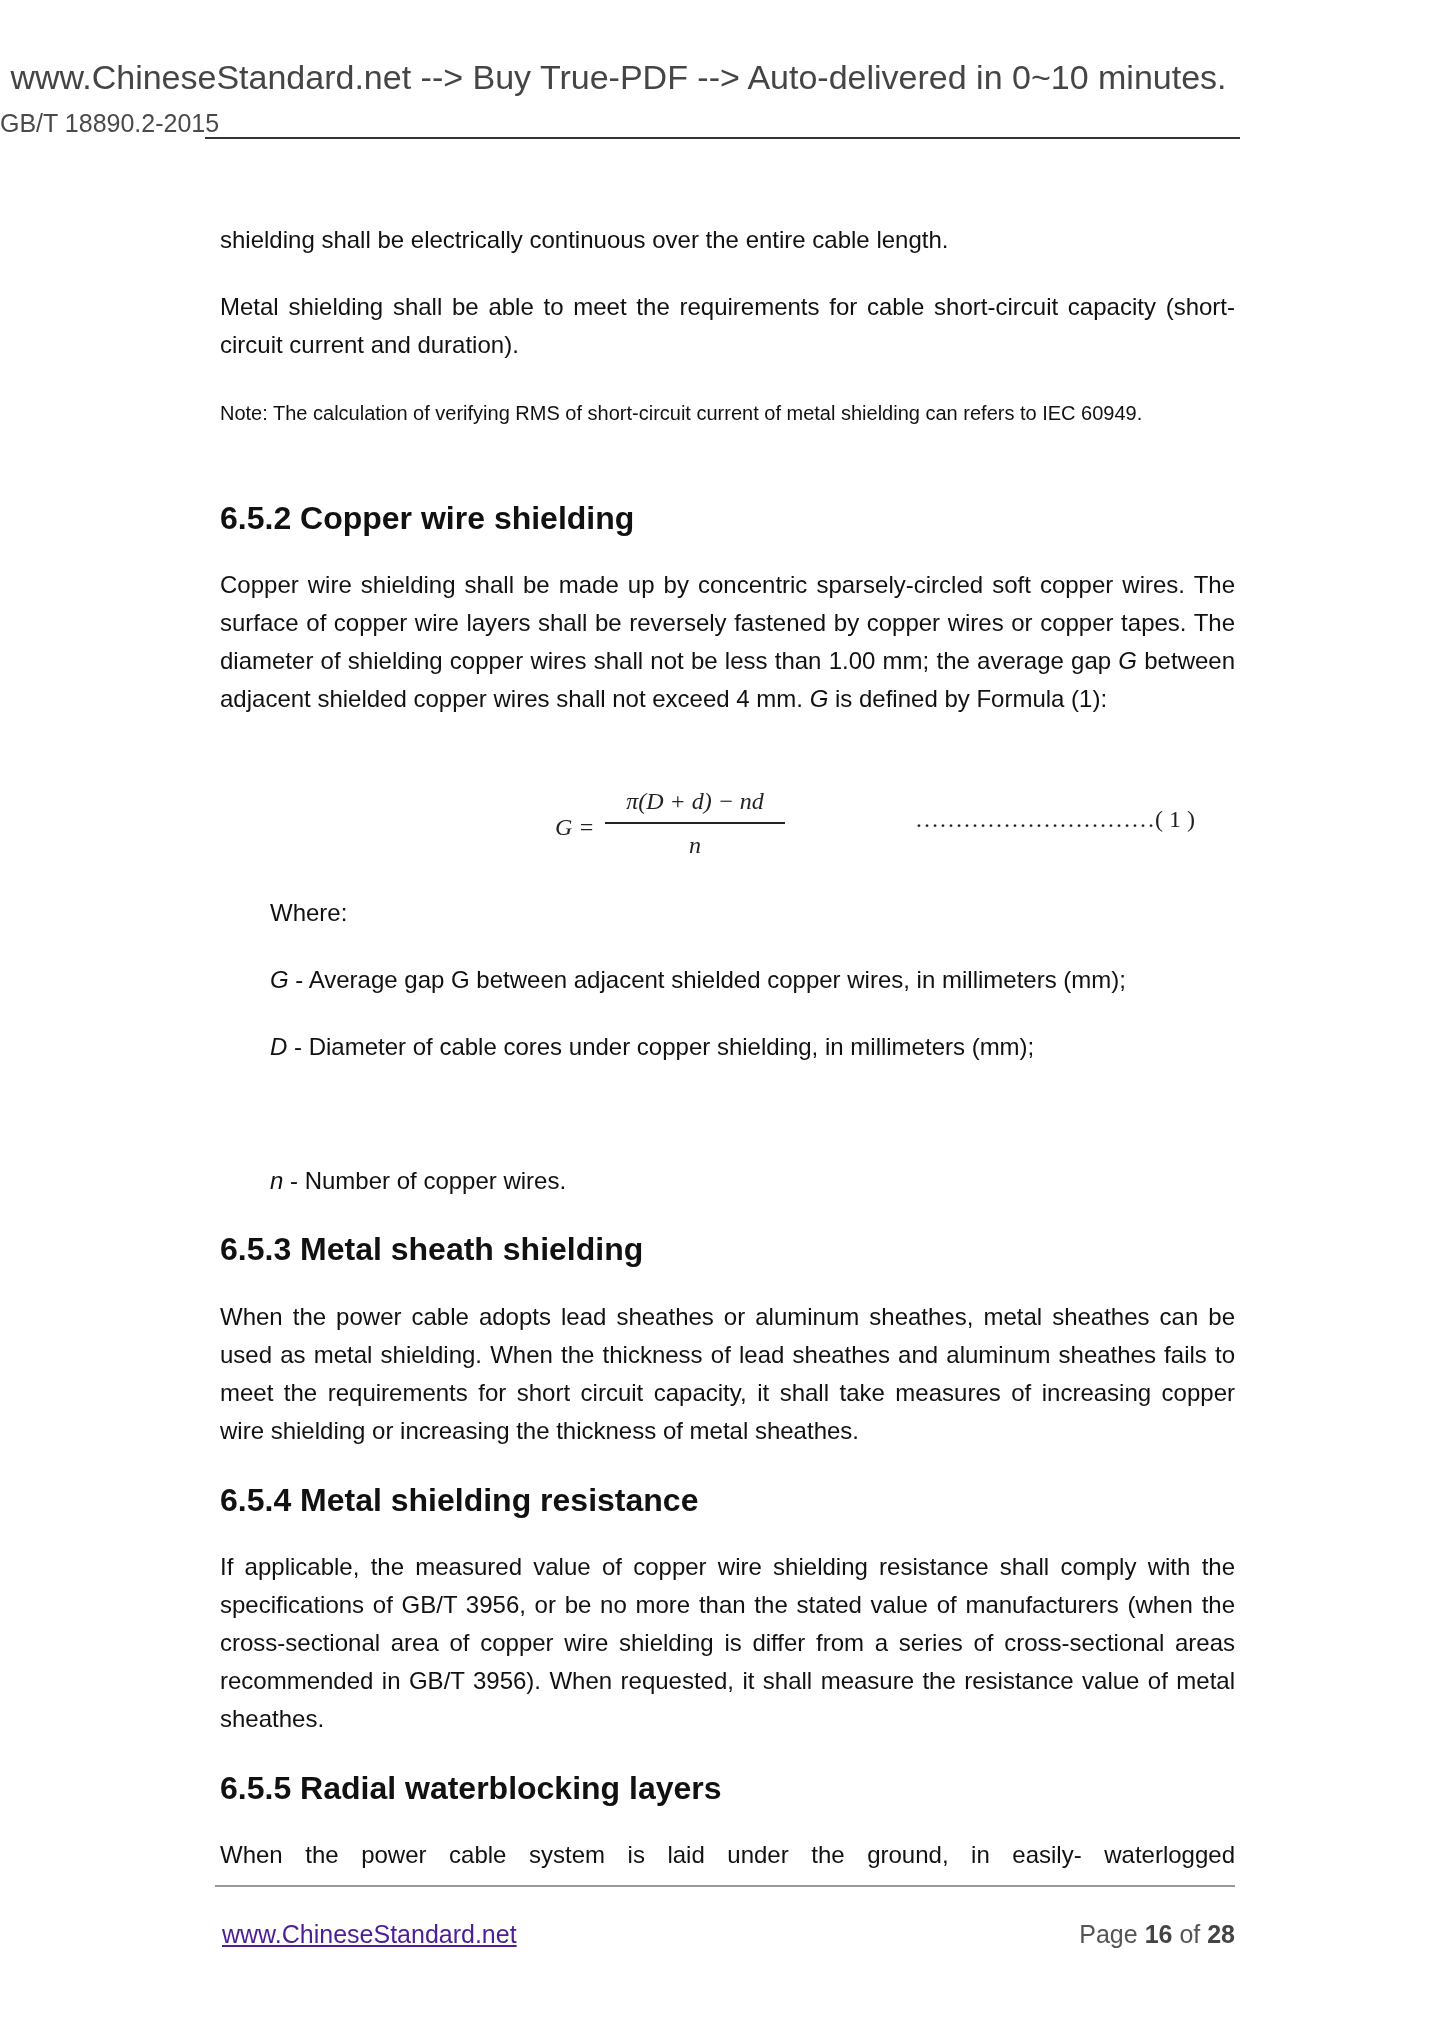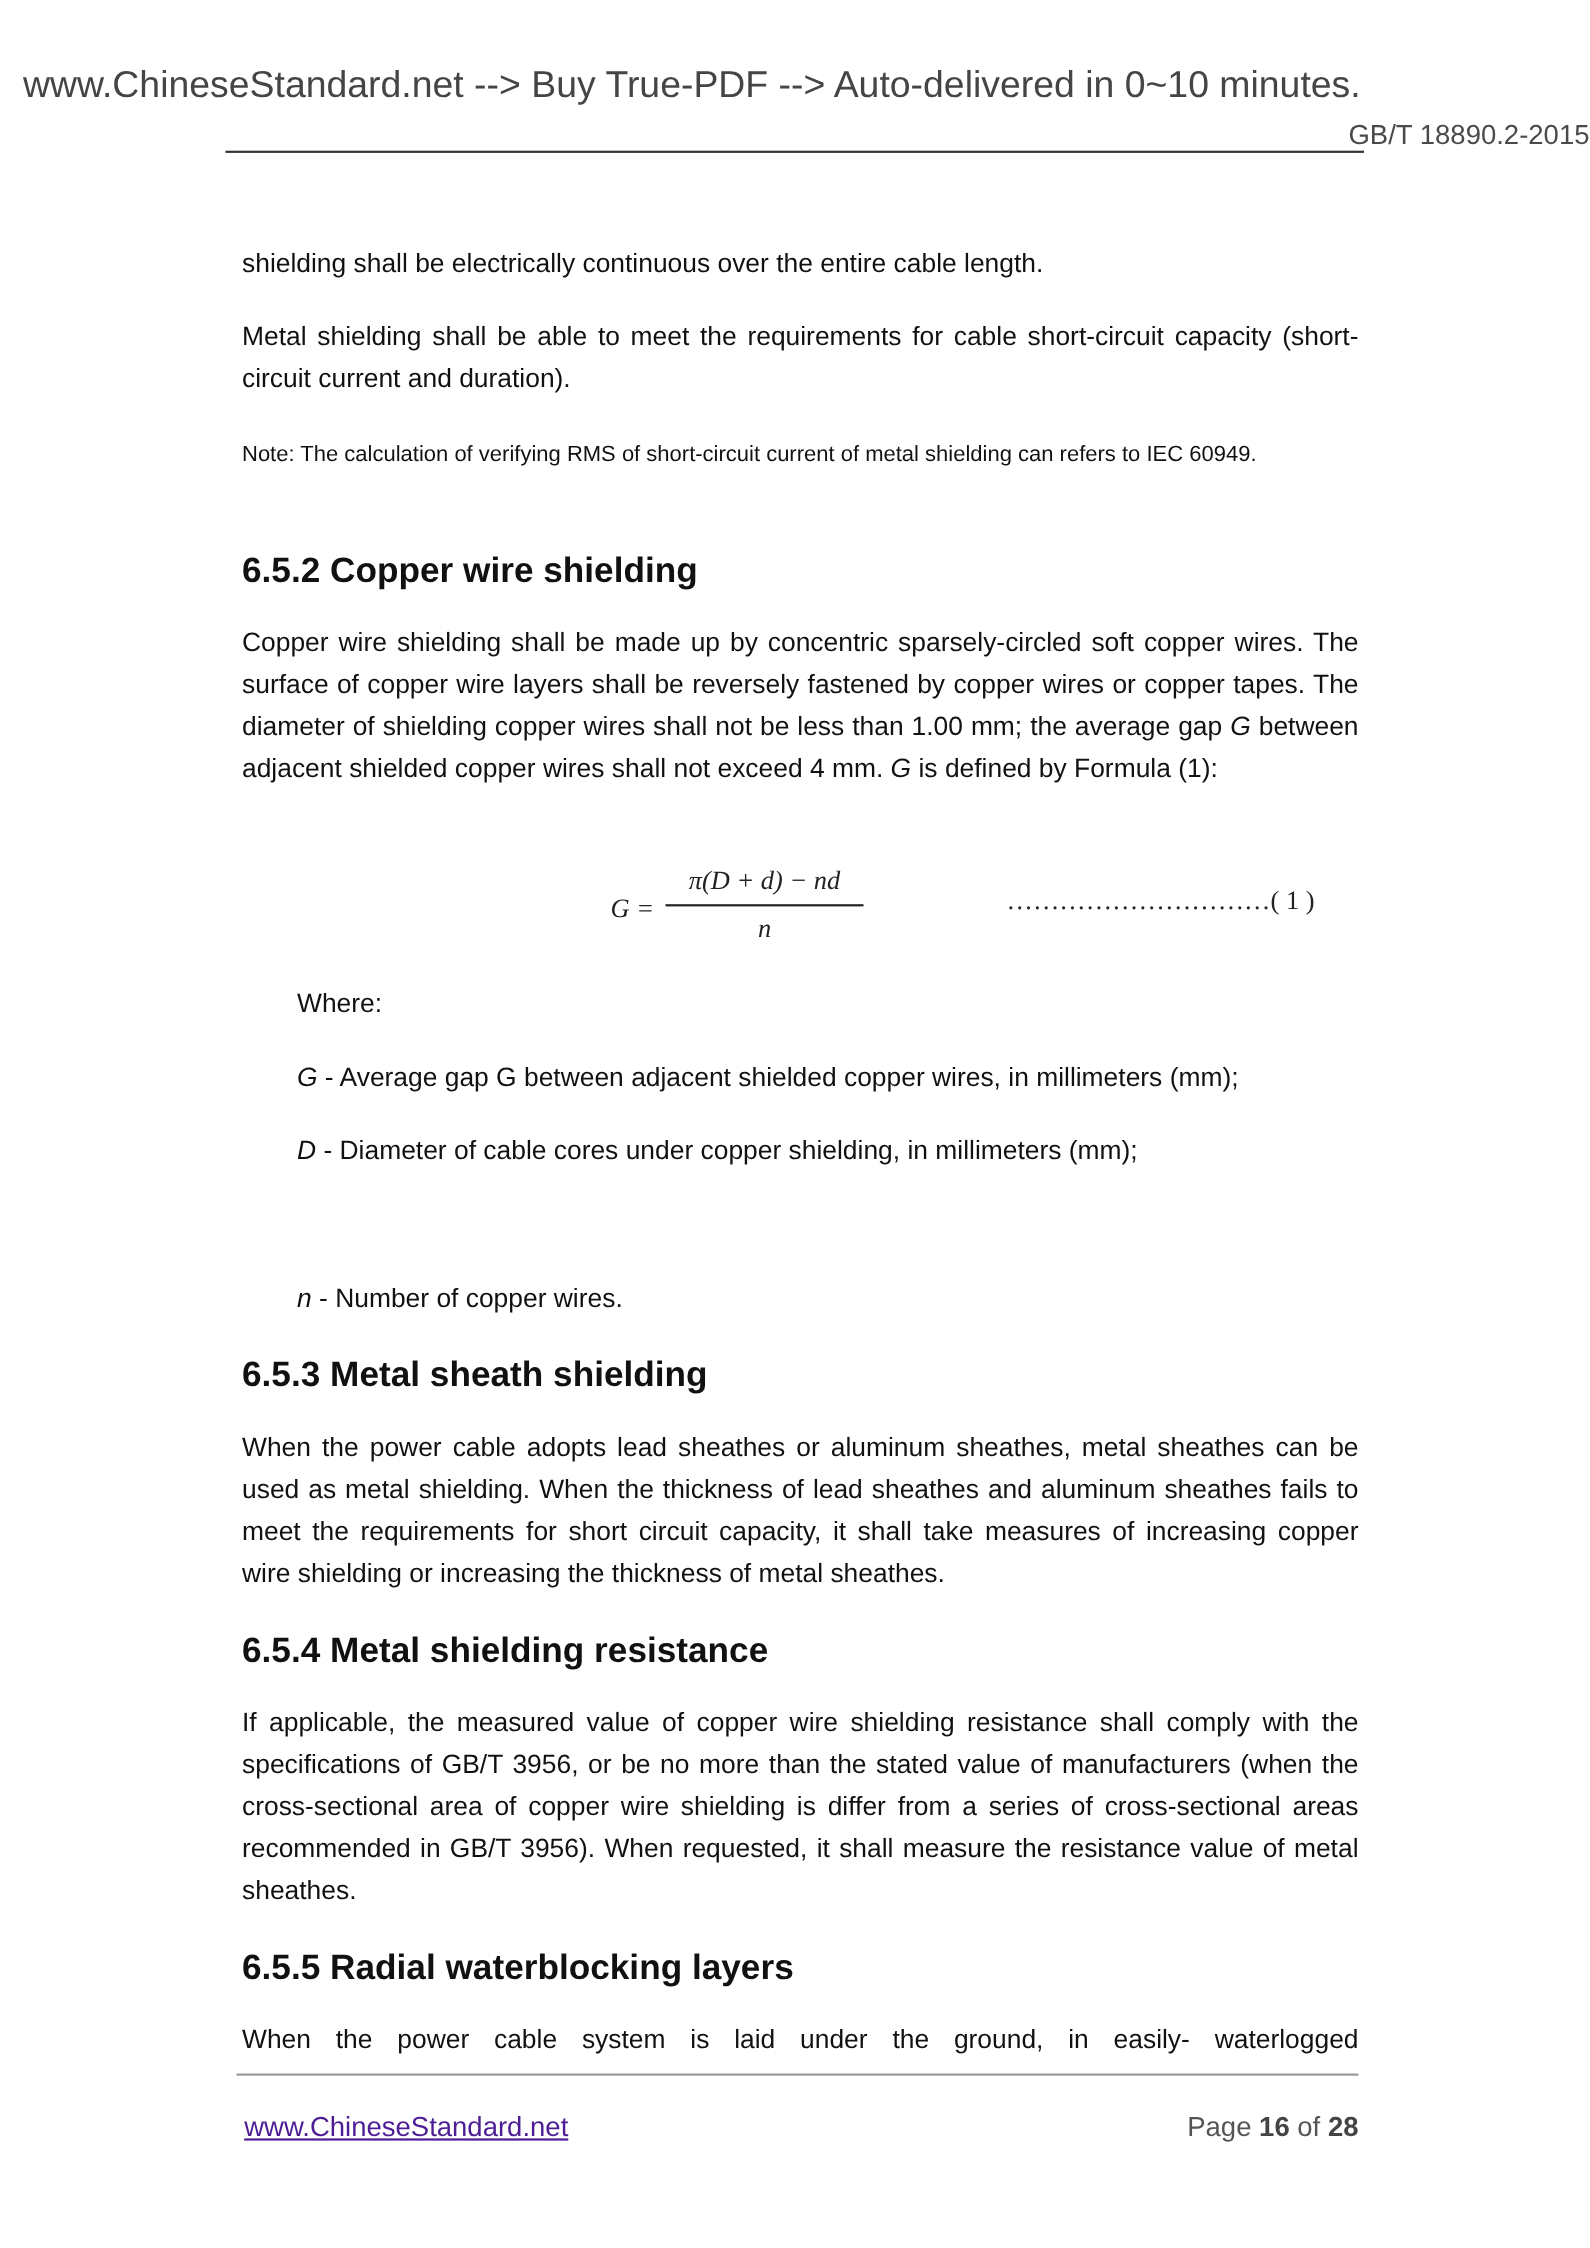--- a/index.html
+++ b/index.html
@@ -1,20 +1,20 @@
 <!DOCTYPE html>
 <html><head>
 <meta charset="utf-8">
 <style>
   html, body { margin: 0; padding: 0; background: #ffffff; }
   body { width: 1445px; height: 2044px; position: relative; overflow: hidden;
          font-family: "Liberation Sans", "DejaVu Sans", sans-serif; color: #111; }
   .abs { position: absolute; }
-  .top-title { left: 0; width: 1237px; top: 55px; text-align: right; font-size: 34px; color: #454545; line-height: 44px; white-space: nowrap; }
-  .doc-code { left: 0; width: 1445px; top: 108px; text-align: right; font-size: 25px; color: #4a4a4a; line-height: 30px; }
+  .top-title { left: 0; width: 1237px; top: 55px; text-align: center; font-size: 34px; color: #454545; line-height: 44px; white-space: nowrap; }
+  .doc-code { left: 0; width: 1445px; top: 108px; text-align: left; font-size: 25px; color: #4a4a4a; line-height: 30px; }
   .hdr-rule { left: 205px; width: 1035px; top: 137px; height: 2px; background: #333; }
   .body { left: 220px; width: 1015px; margin-top: 44px; }
   .p { font-size: 24px; line-height: 38px; text-align: justify; margin: 0; position: absolute; left: 0; width: 1015px; }
   .note { font-size: 20px; line-height: 38px; text-align: justify; position: absolute; left: 0; width: 1015px; }
   .h { font-size: 32px; font-weight: bold; line-height: 38px; position: absolute; left: 0; }
   .indent { left: 50px !important; width: 965px; }
   i { font-style: italic; }
   .formula { position: absolute; left: 335px; top: 742px; font-family: "Liberation Serif", "DejaVu Serif", serif; font-size: 24px; color: #222; }
   .formula .lhs { position: absolute; left: 0; top: 28px; font-style: italic; white-space: nowrap; }
   .formula .frac { position: absolute; left: 50px; top: 0; width: 180px; text-align: center; }

